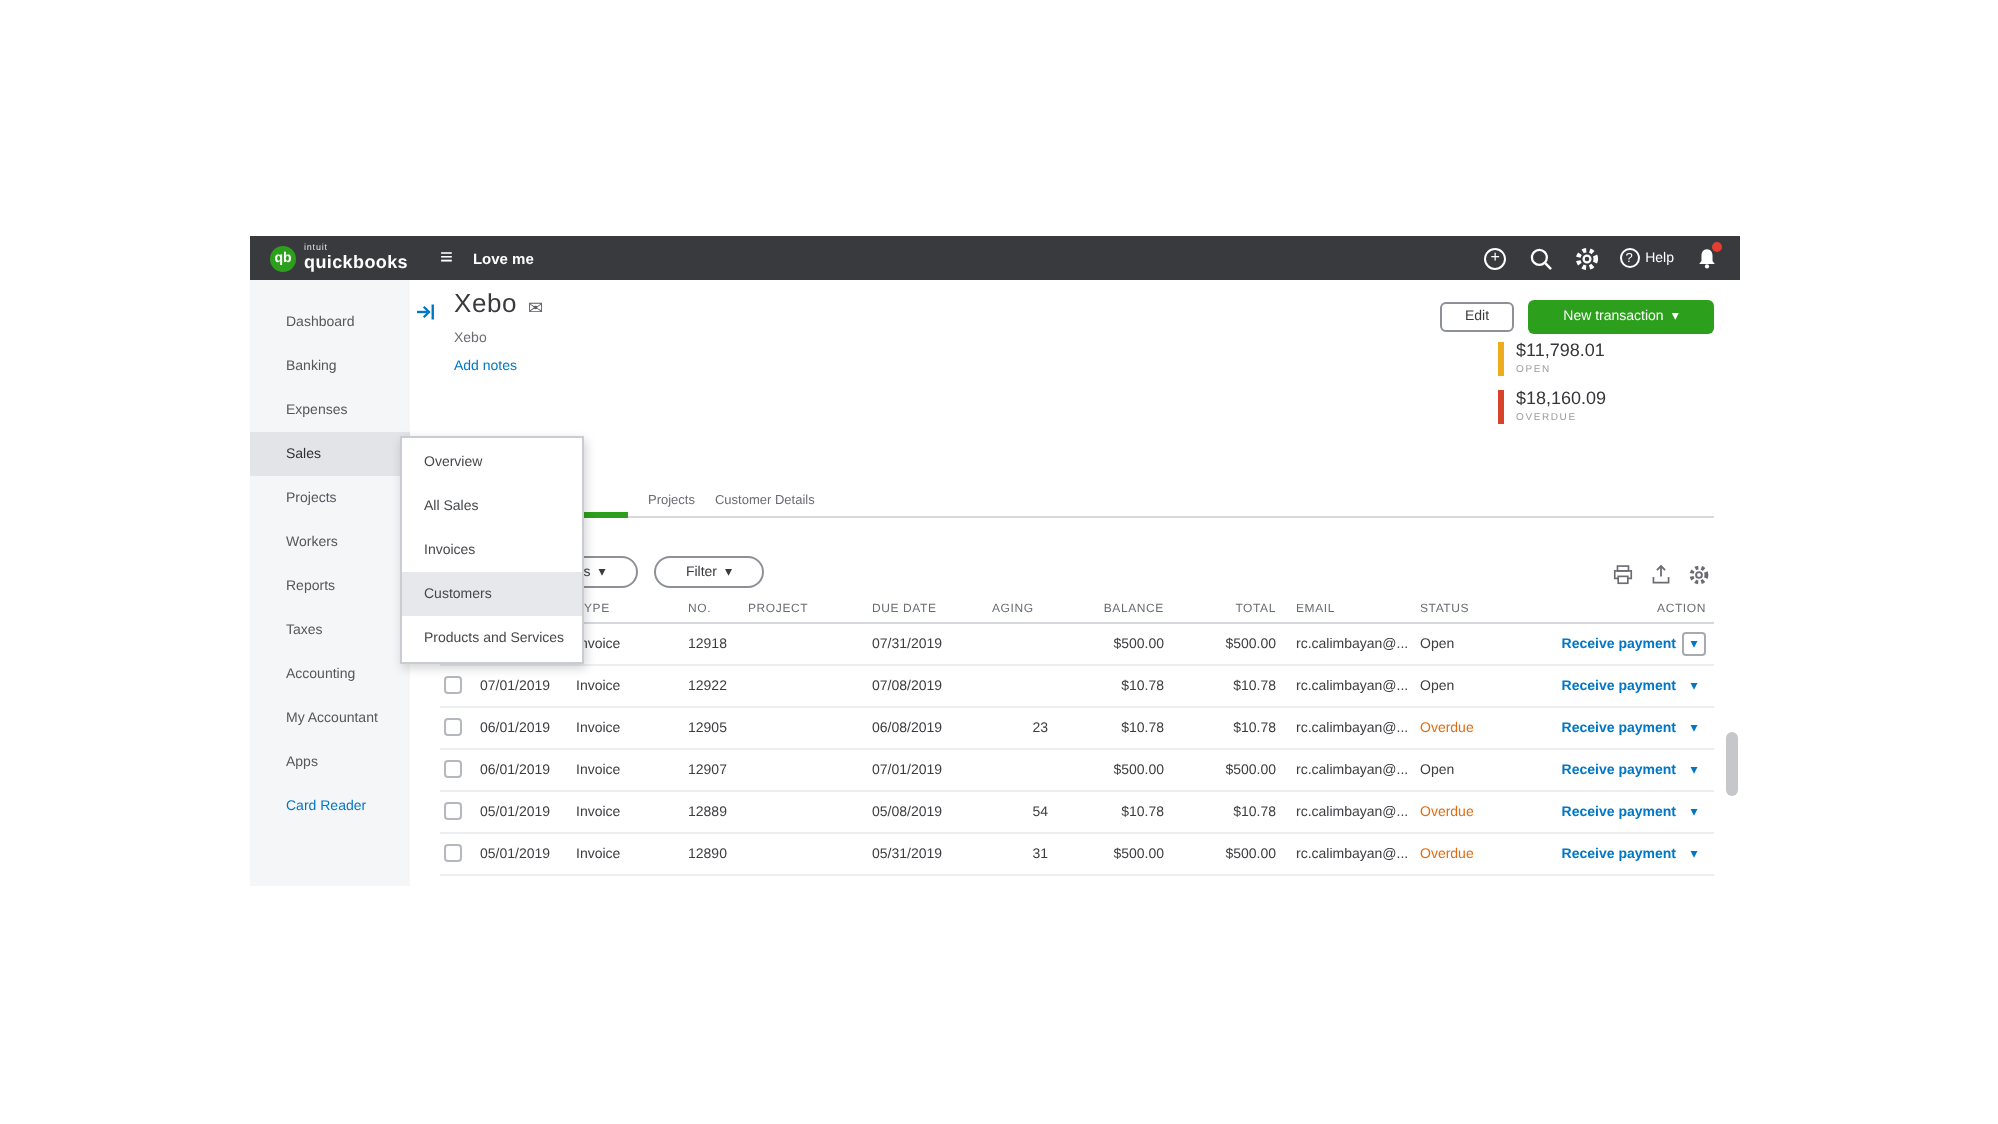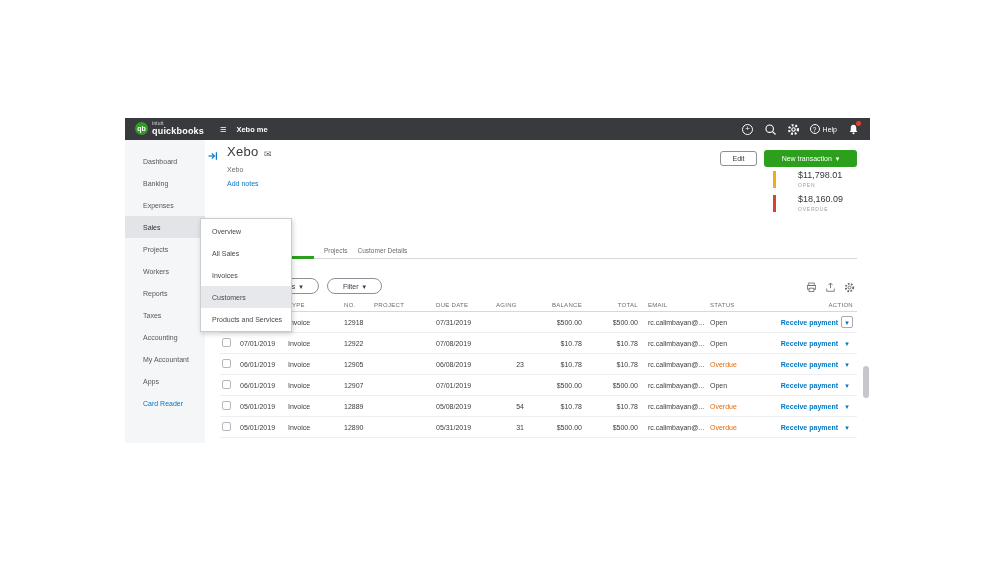--- a/index.html
+++ b/index.html
@@ -4,21 +4,21 @@
 <style>
   html,body{margin:0;padding:0;width:999px;height:562px;background:#ffffff;
     font-family:"Liberation Sans","DejaVu Sans",sans-serif;overflow:hidden;position:relative;}
   *{box-sizing:border-box;}
 
   .app{position:absolute;left:125px;top:118px;width:745px;height:325px;background:#fff;}
 
   
   .topbar{position:absolute;top:0;left:0;right:0;height:22px;background:#393a3d;display:flex;
     align-items:center;padding:0 10px;color:#fff;}
-  .logo{display:flex;align-items:flex-start;gap:4px;}
+  .logo{display:flex;align-items:center;gap:4px;}
   .logo-badge{width:13px;height:13px;border-radius:50%;background:#2ca01c;color:#fff;font-size:7px;
     font-weight:bold;display:flex;align-items:center;justify-content:center;}
   .brand-stack{line-height:1;}
   .brand-small{display:block;font-size:4.5px;opacity:.85;letter-spacing:.4px;}
   .brand{display:block;font-size:9px;font-weight:bold;letter-spacing:.2px;}
   .hamburger{margin-left:16px;font-size:11px;cursor:pointer;line-height:1;}
   .company{margin-left:10px;font-size:7.5px;font-weight:bold;}
   .top-icons{margin-left:auto;display:flex;align-items:center;gap:9px;}
   .icon-btn{width:14px;height:14px;display:flex;align-items:center;justify-content:center;position:relative;cursor:pointer;}
   .plus-circle{width:11px;height:11px;border:1px solid #fff;border-radius:50%;display:flex;
@@ -40,21 +40,21 @@
   .collapse{position:absolute;left:2px;top:10px;cursor:pointer;}
   .cust-name{position:absolute;left:22px;top:4px;font-size:13px;color:#393a3d;letter-spacing:.3px;}
   .envelope{position:absolute;left:59px;top:9px;font-size:9px;color:#5a5c61;cursor:pointer;}
   .cust-sub{position:absolute;left:22px;top:26px;font-size:7px;color:#6b6c72;}
   .add-notes{position:absolute;left:22px;top:40px;font-size:7px;color:#0077c5;cursor:pointer;}
   .edit-btn{position:absolute;left:515px;top:11px;width:37px;height:15px;border:1px solid #8d9096;
     border-radius:3px;background:#fff;font-size:7px;color:#393a3d;display:flex;align-items:center;
     justify-content:center;cursor:pointer;}
   .new-btn{position:absolute;left:559px;top:10px;width:93px;height:17px;background:#2ca01c;border-radius:3px;
     color:#fff;font-size:7px;display:flex;align-items:center;justify-content:center;gap:4px;cursor:pointer;}
-  .summary{position:absolute;left:568px;display:flex;gap:22px;}
+  .summary{position:absolute;left:544px;display:flex;gap:6px;}
   .bar{width:3px;height:17px;}
   .bar-open{background:#eead1f;}
   .bar-overdue{background:#d8412a;}
   .amt{font-size:9px;color:#35363a;line-height:1.1;}
   .sum-label{font-size:5px;color:#9a9ca1;letter-spacing:.8px;margin-top:1px;}
 
   
   .tabs{position:absolute;left:15px;top:103px;width:637px;height:16px;border-bottom:1px solid #d7d9dd;
     display:flex;align-items:flex-end;padding-left:20px;gap:10px;}
   .tab{font-size:6.5px;color:#6b6c72;padding-bottom:4px;position:relative;cursor:pointer;white-space:nowrap;}
@@ -112,21 +112,21 @@
 
   <div class="topbar">
     <div class="logo">
       <span class="logo-badge">qb</span>
       <span class="brand-stack">
         <span class="brand-small">intuit</span>
         <span class="brand">quickbooks</span>
       </span>
     </div>
     <span class="hamburger">≡</span>
-    <span class="company">Xebo me</span>
+    <span class="company">Love me</span>
     <div class="top-icons">
       <span class="icon-btn">
         <span class="plus-circle">+</span>
       </span>
       <span class="icon-btn">
         <svg width="13" height="13" viewBox="0 0 16 16">
             <circle cx="7" cy="7" r="4.6" fill="none" stroke="#fff" stroke-width="1.4"></circle>
             <line x1="10.6" y1="10.6" x2="14.2" y2="14.2" stroke="#fff" stroke-width="1.5"></line>
           </svg>
       </span>

